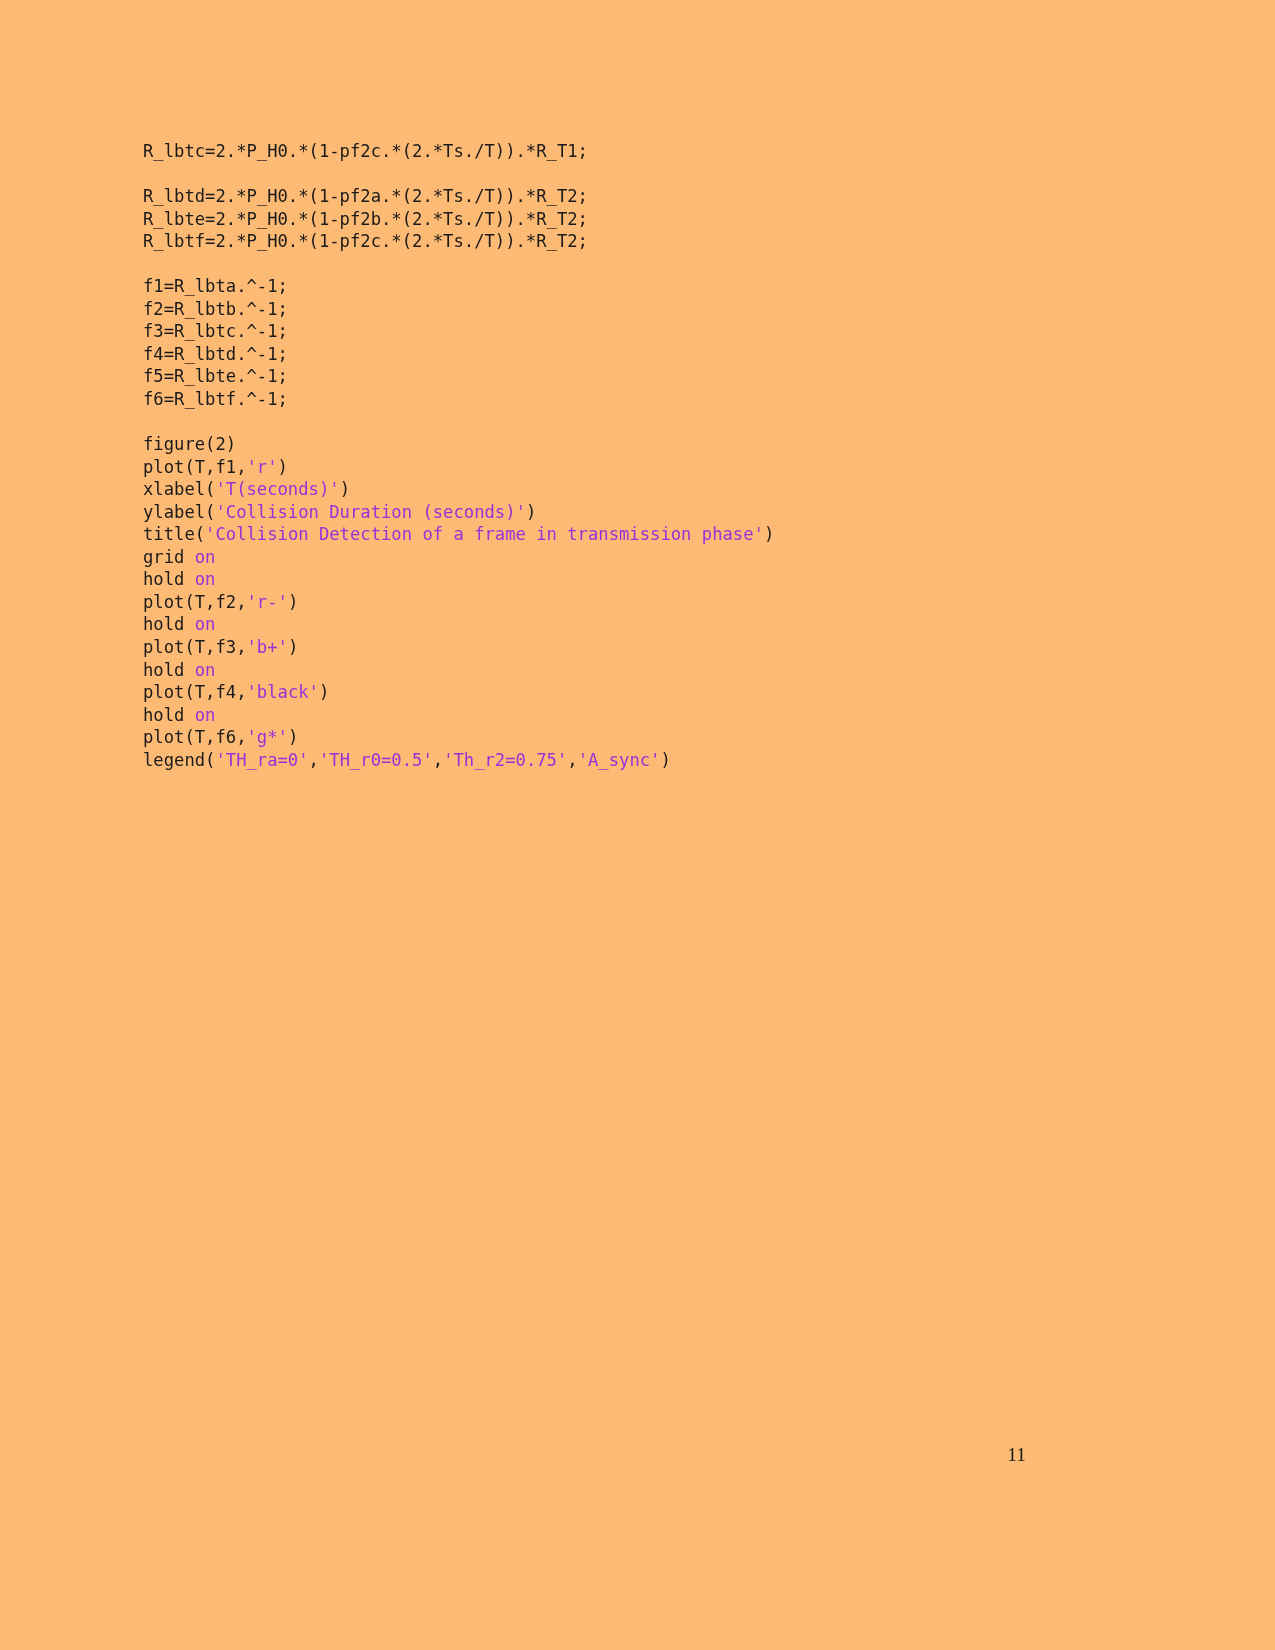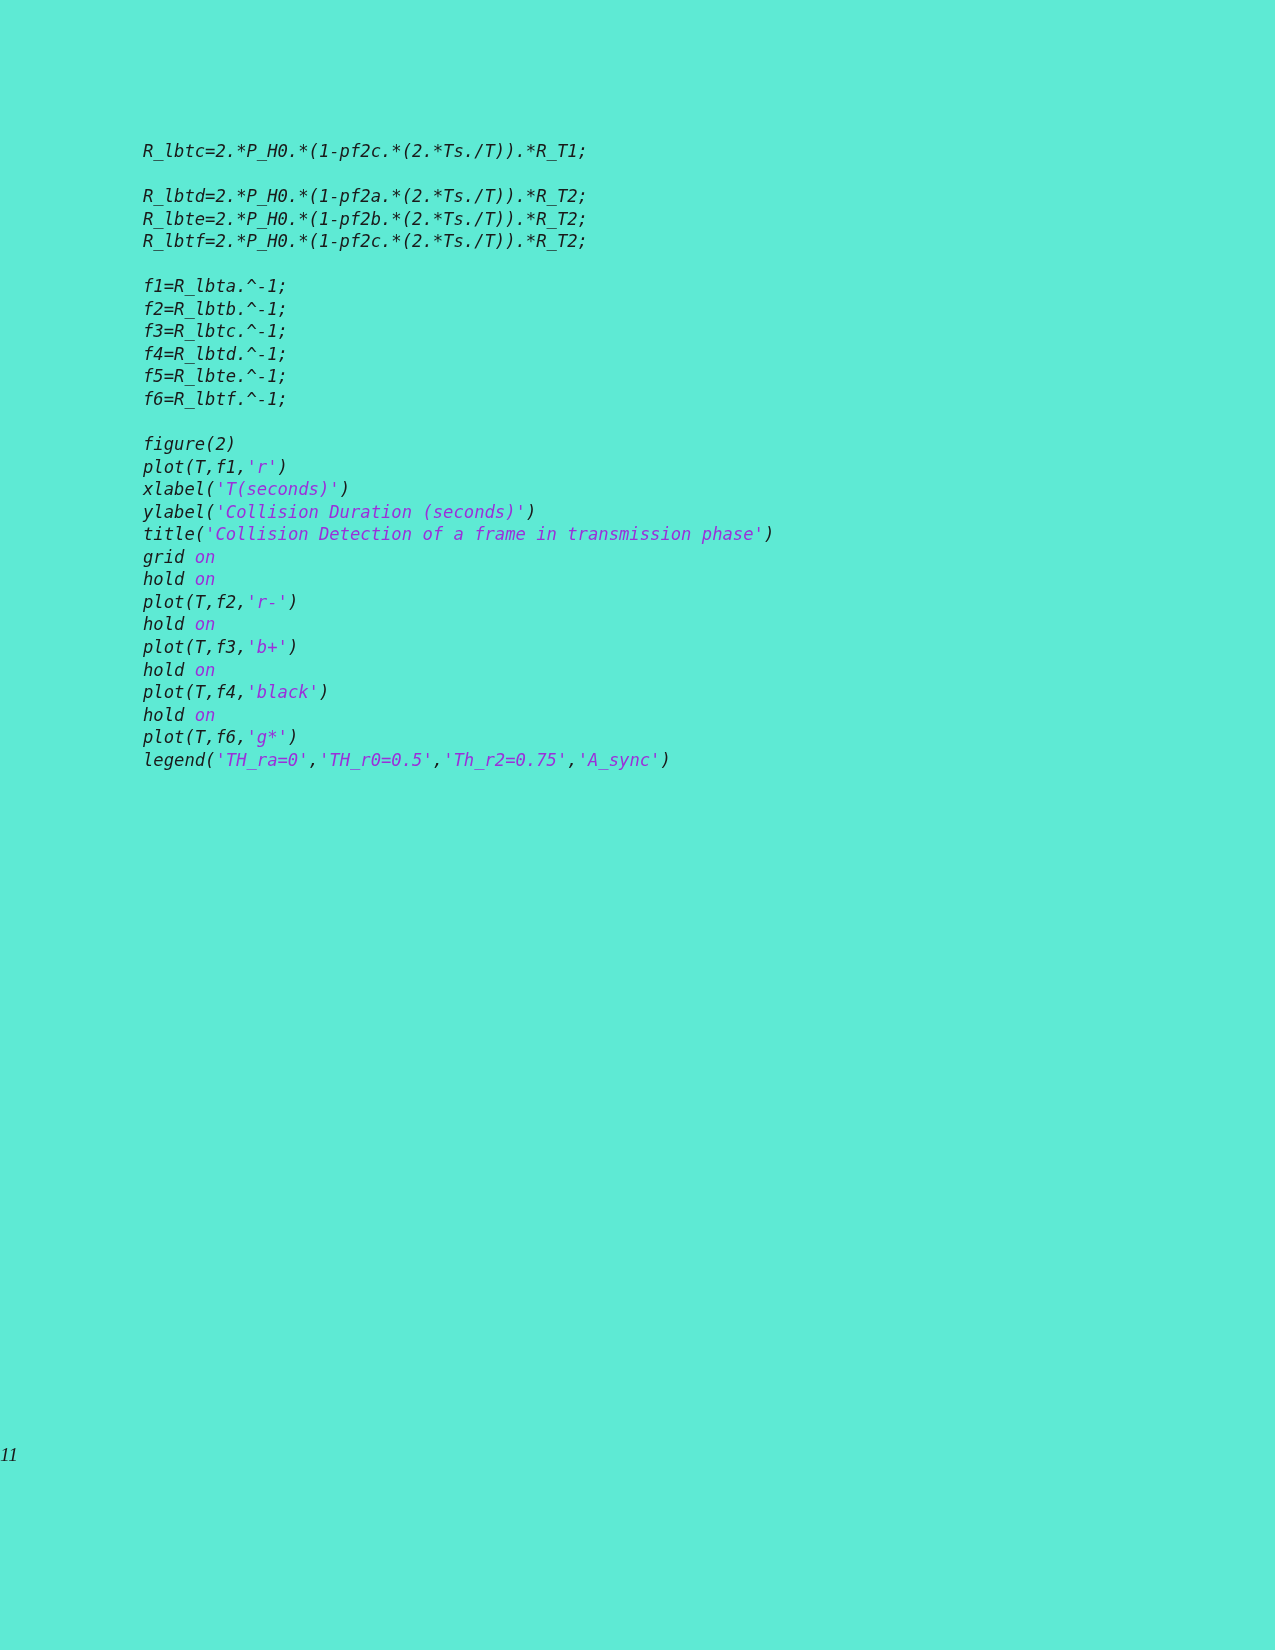--- a/index.html
+++ b/index.html
@@ -8,24 +8,23 @@
     padding: 0;
     background: #ffffff;
   }
   body {
     font-family: "DejaVu Sans", sans-serif;
   }
   .page {
     position: relative;
     width: 1275px;
     height: 1650px;
-    background: #5eead4;
+    background: #fdba74;
     overflow: hidden;
     box-sizing: border-box;
-    font-style: italic;
   }
   .code-block {
     position: absolute;
     left: 143px;
     top: 140px;
     width: 1000px;
     font-family: "DejaVu Sans Mono", monospace;
     font-size: 17.2px;
     line-height: 22.55px;
     color: #1a1a1a;
@@ -47,21 +46,21 @@
     color: #9B30D9;
   }
   .tok-keyword {
     color: #9B30D9;
   }
   .page-number {
     position: absolute;
     left: 0;
     top: 1444px;
     width: 1026px;
-    text-align: left;
+    text-align: right;
     font-family: "Liberation Serif", "DejaVu Serif", serif;
     font-size: 19.5px;
     color: #1a1a1a;
   }
 </style>
 </head>
 <body>
 
 <div class="page">
 

